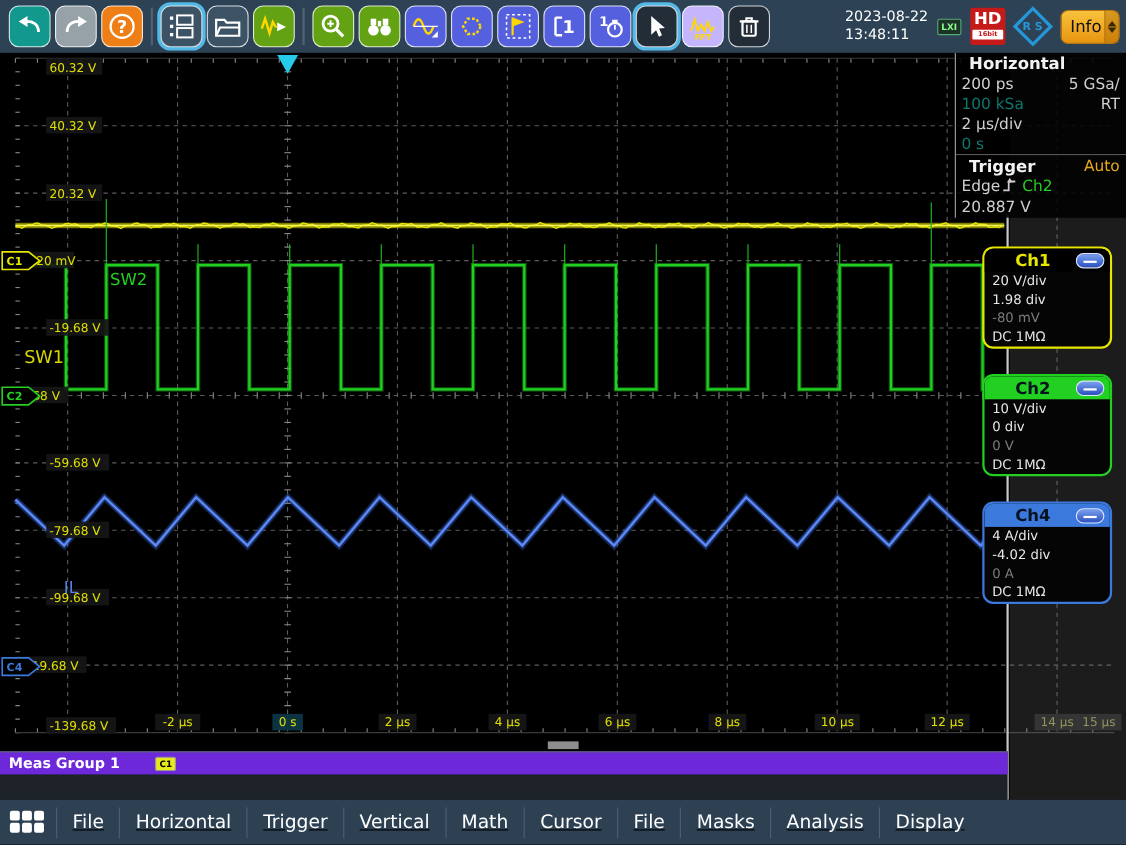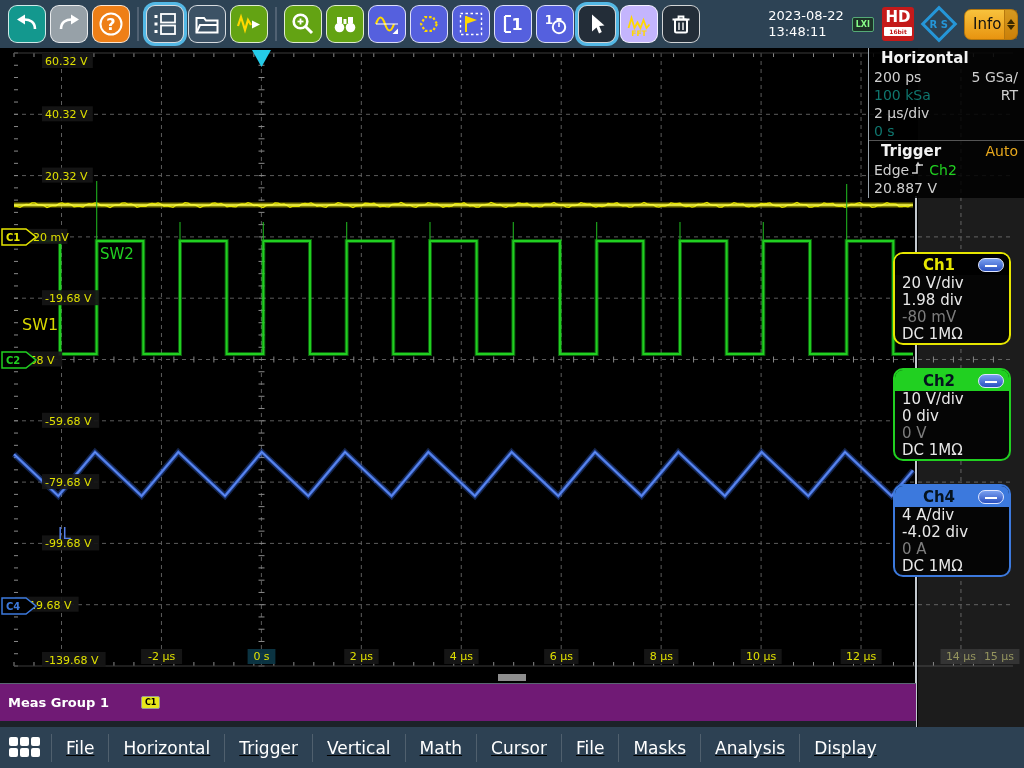--- a/index.html
+++ b/index.html
@@ -48,32 +48,32 @@
   #hpanel .dim{color:#0f766e;}
   #hpanel .trigtitle{border-top:1px solid #555;display:flex;justify-content:space-between;
     padding:1px 6px 0 12px;line-height:19px;}
   #hpanel .trigtitle .t{font-size:15px;font-weight:bold;color:#f2f2f2;}
   #hpanel .trigtitle .auto{color:#e8a81c;font-size:14px;}
   .ch2txt{color:#21d021;}
   .edge-ic{display:inline-block;vertical-align:-2px;margin:0 2px;}
 
   
   .chbadge{position:absolute;left:893px;width:118px;height:93px;background:#050505;
-    border-radius:10px;border:2px solid;z-index:10;overflow:hidden;margin-top:28px;}
+    border-radius:10px;border:2px solid;z-index:10;overflow:hidden;}
   .chhead{height:21px;display:flex;align-items:center;padding:0 5px;}
   .chhead .chid{flex:1;text-align:center;font-size:15px;font-weight:bold;}
   .minbtn{width:26px;height:14px;border-radius:7px;border:1px solid #dfe6ff;
     background:linear-gradient(#7aa0f0,#2a50c0);position:relative;}
   .minbtn::after{content:"";position:absolute;left:6px;top:6px;width:12px;height:2px;background:#fff;}
-  .chrow{padding:0 0 0 7px;font-size:15px;line-height:17px;color:#e8e8e8;white-space:nowrap;}
+  .chrow{padding:0 0 0 7px;font-size:12px;line-height:17px;color:#e8e8e8;white-space:nowrap;}
   .chrow.dim{color:#7d7d7d;}
 
   
   #measbar{position:absolute;left:0;top:683px;width:916px;height:44px;background:#1c2228;z-index:5;}
-  #measrow1{height:38px;background:#701a75;display:flex;align-items:center;border-top:1px solid #5a6672;}
+  #measrow1{height:21px;background:#6d28d9;display:flex;align-items:center;border-top:1px solid #5a6672;}
   #measrow1 .mg{color:#fff;font-size:13px;font-weight:bold;padding-left:8px;}
   #meas-src{margin-left:32px;background:#e8e81a;color:#000;font-size:8px;font-weight:bold;
     padding:1px 3px;border-radius:2px;border:1px solid #999;}
   #measrow2{height:20px;background:#39424c;display:flex;align-items:center;}
   #measrow2 .mn{color:#fff;font-size:13px;font-weight:bold;padding-left:8px;width:110px;}
   #meas-val{width:106px;height:18px;background:#c9c9c9;color:#000;font-size:13px;font-weight:bold;
     text-align:right;padding-right:6px;line-height:18px;}
 
   
   #menubar{position:absolute;left:0;top:727px;width:1024px;height:41px;background:#2d4153;

